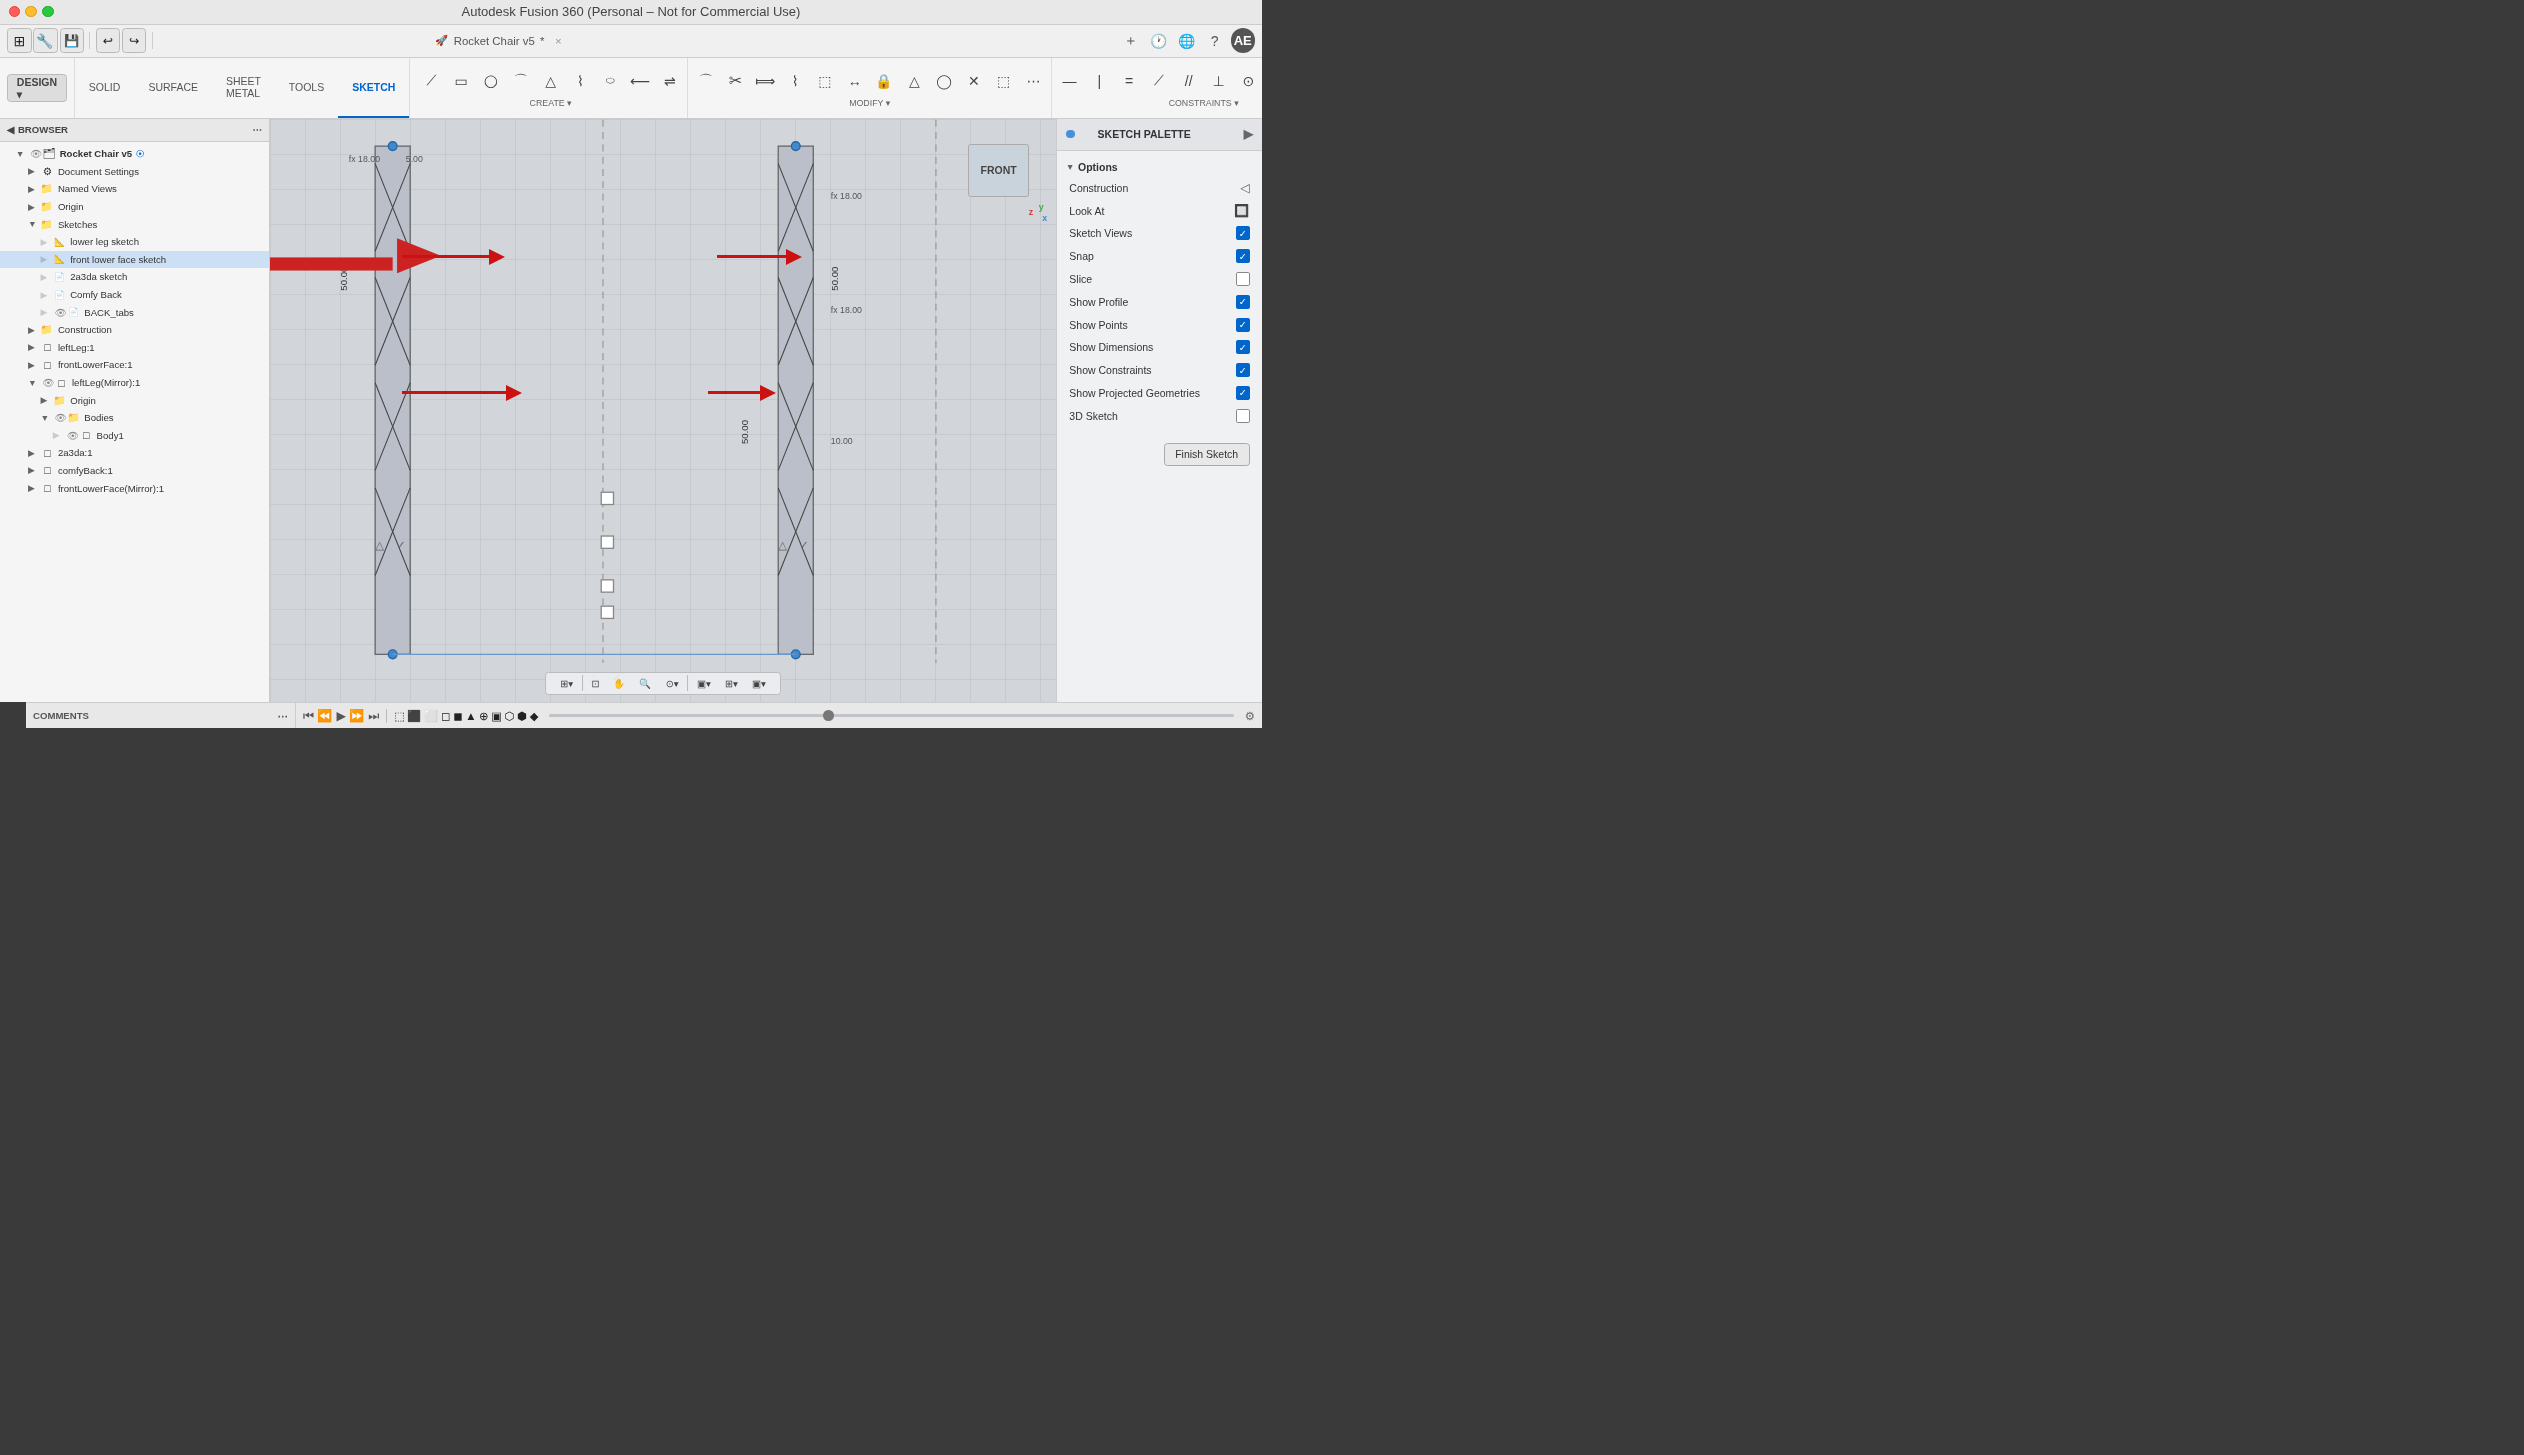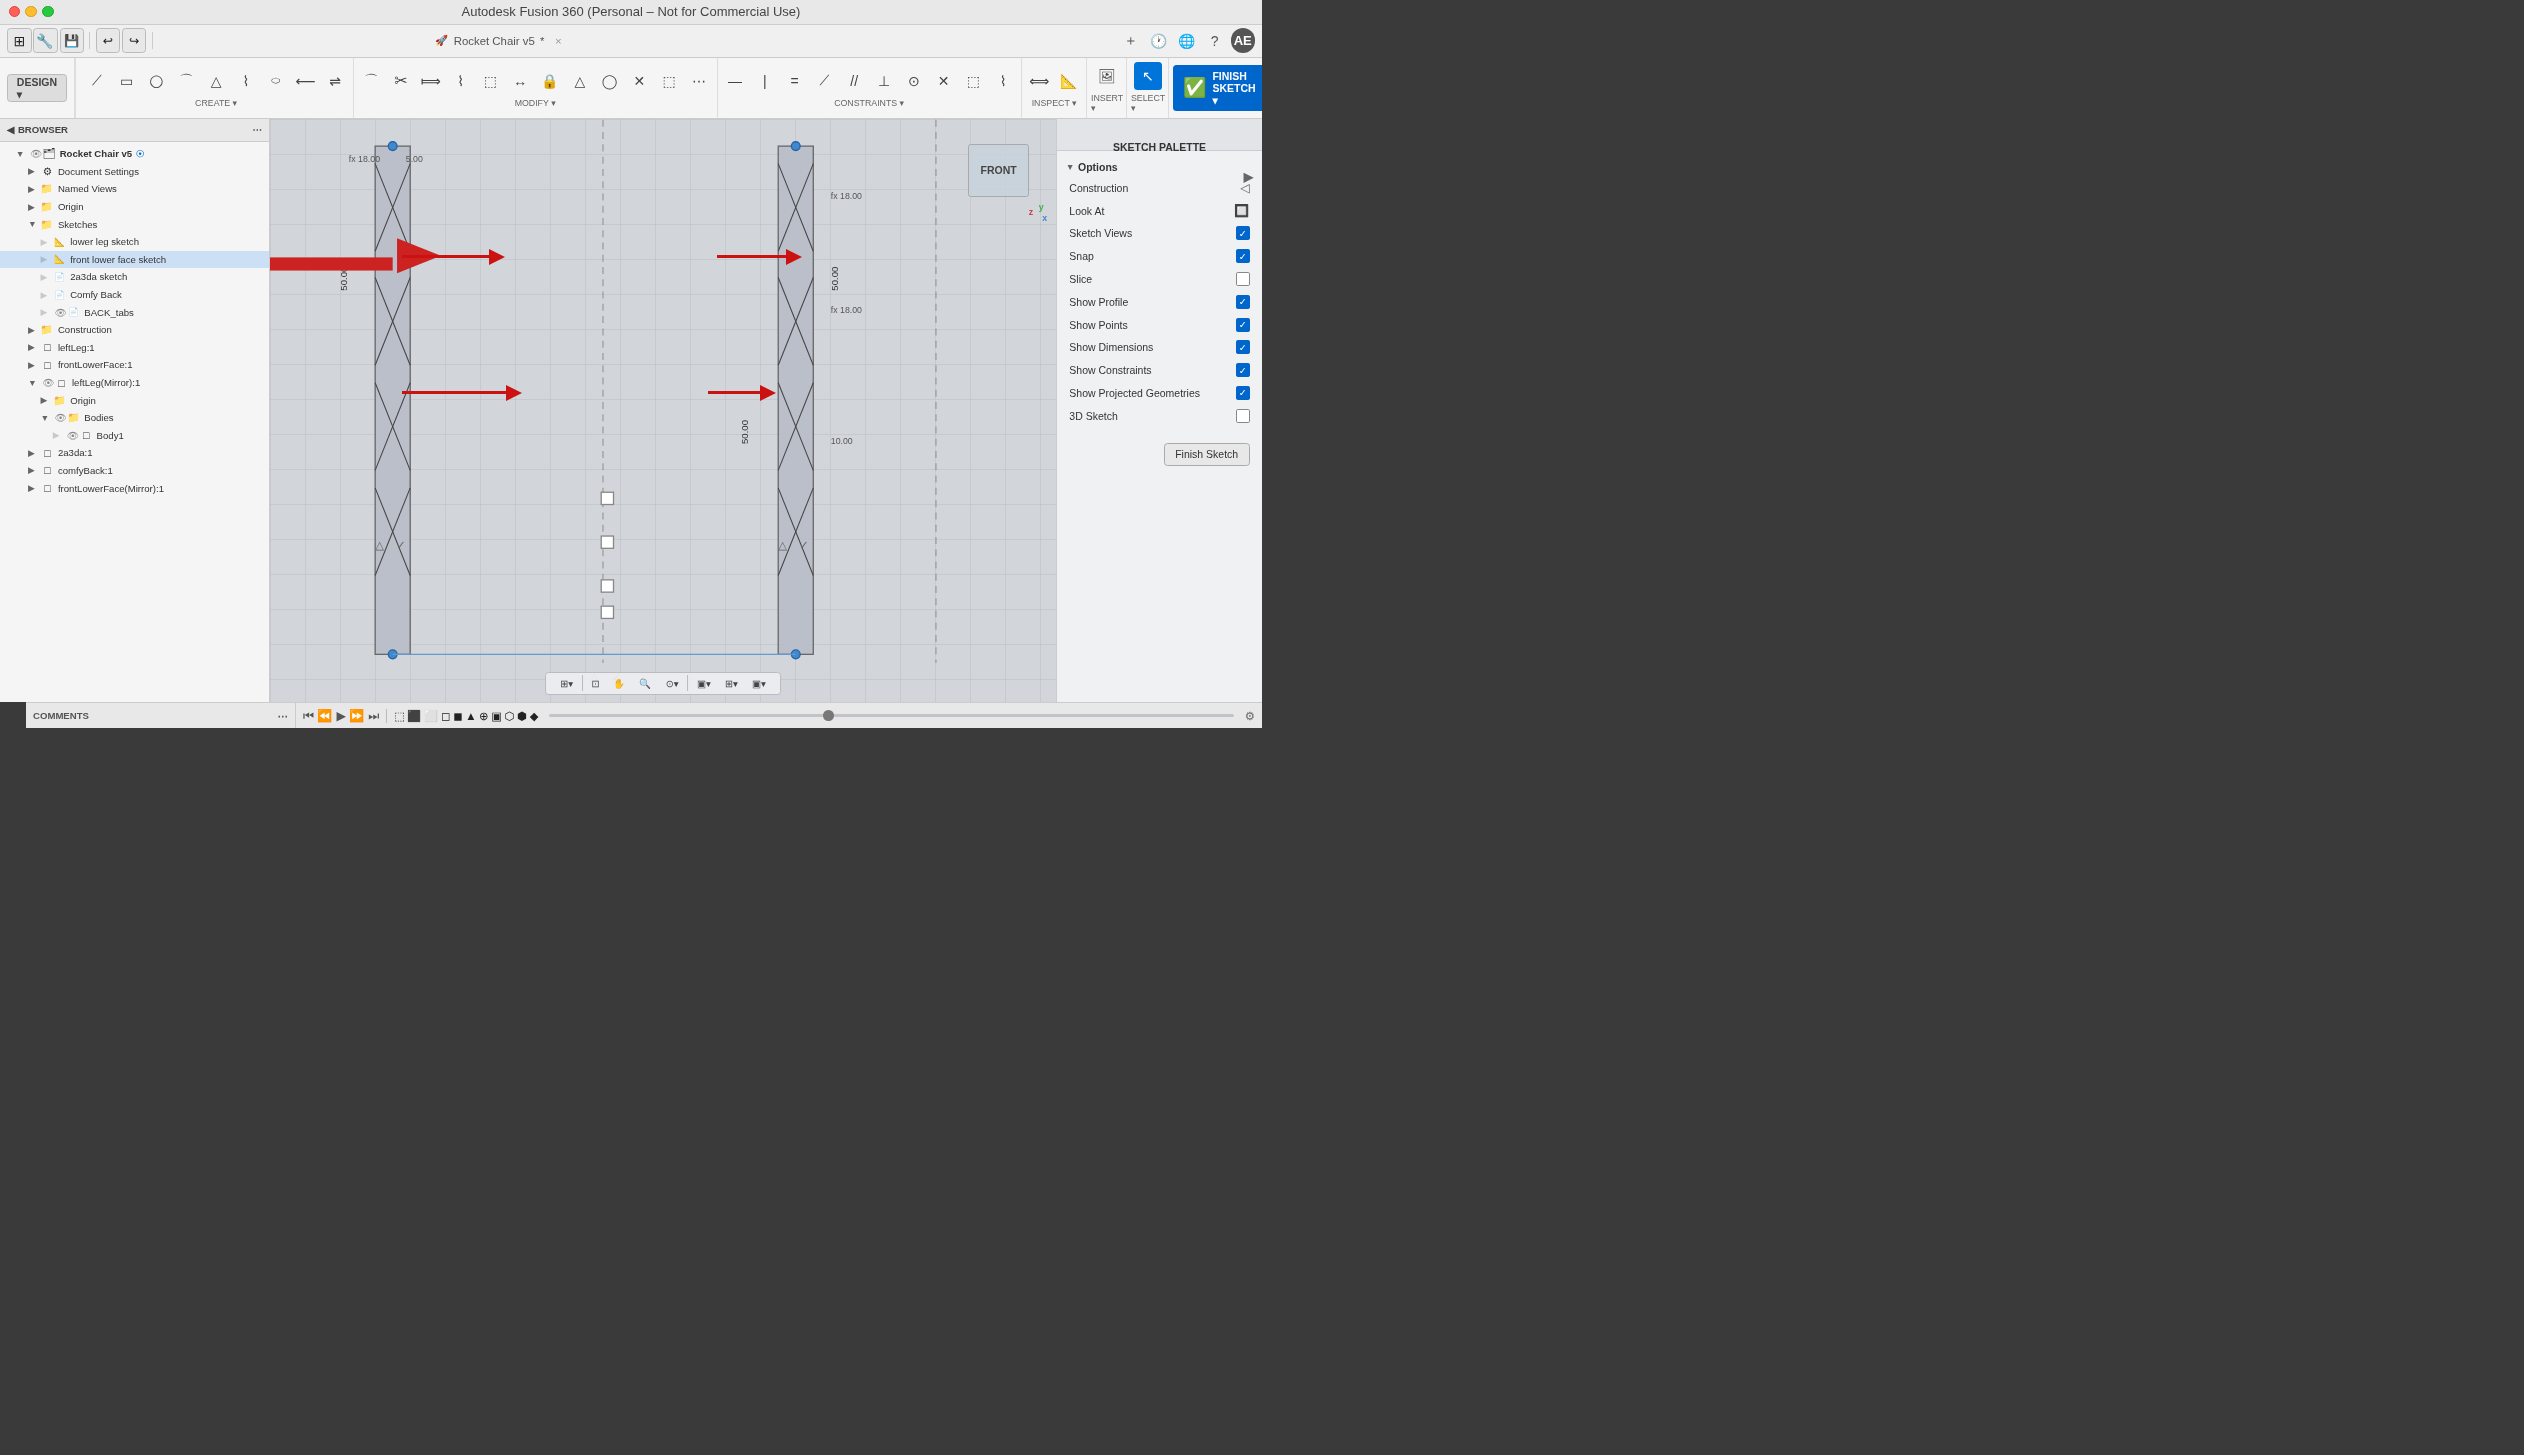--- a/index.html
+++ b/index.html
@@ -50,21 +50,21 @@
     .tree-label { font-size: 9.6px; white-space: nowrap; overflow: hidden; text-overflow: ellipsis; }
     .tree-eye { width: 12.3px; margin-left: 1.8px; color: #888; font-size: 9.6px; }
     .item-row { display: flex; align-items: center; width: 100%; }
 
     
     .viewport { flex: 1; background: #d8dce0; position: relative; overflow: hidden; }
     .vp-btn { padding: 1.8px 5.3px; font-size: 9.6px; cursor: pointer; color: #444; display: flex; align-items: center; gap: 2.6px; }
 
     
     .sketch-palette { width: 206px; background: #f0f1f3; border-left: 0.9px solid #ccc; display: flex; flex-direction: column; overflow-y: auto; }
-    .palette-header { background: #e2e4e8; padding: 5.3px 8.8px; font-size: 10.5px; font-weight: 600; color: #333; border-bottom: 0.9px solid #ccc; display: flex; align-items: center; gap: 17px; height: 32px; flex-direction: column; }
+    .palette-header { background: #e2e4e8; padding: 5.3px 8.8px; font-size: 10.5px; font-weight: 600; color: #333; border-bottom: 0.9px solid #ccc; display: flex; align-items: center; gap: 23px; height: 32px; }
     .palette-circle { width: 8.8px; height: 8.8px; border-radius: 50%; background: #4a90d9; }
     .palette-section { padding: 7px 0; }
     .palette-section-header { padding: 3.5px 8.8px; font-size: 10.5px; font-weight: 600; color: #333; display: flex; align-items: center; gap: 3.5px; cursor: pointer; }
     .palette-section-arrow { color: #666; font-size: 8.8px; }
     .palette-row { display: flex; align-items: center; justify-content: space-between; padding: 4.4px 12.3px; cursor: pointer; }
     .palette-row-label { font-size: 10.5px; color: #333; }
     .palette-row-icon { font-size: 12.3px; color: #666; }
     .checkbox { width: 14px; height: 14px; border: 0.9px solid #888; border-radius: 1.8px; display: flex; align-items: center; justify-content: center; background: white; }
     .checkbox.checked { background: #0066cc; border-color: #0066cc; color: white; font-size: 9.6px; }
     .checkbox.checked::after { content: '✓'; }
@@ -113,20 +113,37 @@
     <div style="width:24.5px;height:24.5px;background:#555;border-radius:50%;display:flex;align-items:center;justify-content:center;color:white;font-size:13px;font-weight:600;">AE</div>
   </div>
 </div>
 
 <div class="toolbar">
 
   <div class="tool-group">
     <div class="tool-btn" style="width:auto;padding:0 8.8px;background:#ddd;border:0.9px solid #bbb;border-radius:3.5px;font-size:10.5px;font-weight:600;">DESIGN ▾</div>
   </div>
 
+  <div class="tab-buttons">
+    <div class="tab-btn">
+        <span>SOLID</span>
+      </div>
+    <div class="tab-btn">
+        <span>SURFACE</span>
+      </div>
+    <div class="tab-btn">
+        <span>SHEET METAL</span>
+      </div>
+    <div class="tab-btn">
+        <span>TOOLS</span>
+      </div>
+    <div class="tab-btn active">
+        <span>SKETCH</span>
+      </div>
+  </div>
 
   <div style="display:flex;align-items:center;height:100%;padding:0 3.5px;border-left:0.9px solid #ddd;">
 
     <div style="display:flex;flex-direction:column;align-items:center;padding:0 3.5px;border-right:0.9px solid #ddd;height:100%;justify-content:center;">
       <div style="display:flex;gap:1.8px;">
 
         <div class="tool-btn" title="Line">⟋</div>
         <div class="tool-btn" title="Rectangle">▭</div>
         <div class="tool-btn" title="Circle" style="font-size:12.3px;">◯</div>
         <div class="tool-btn" title="Arc">⌒</div>

